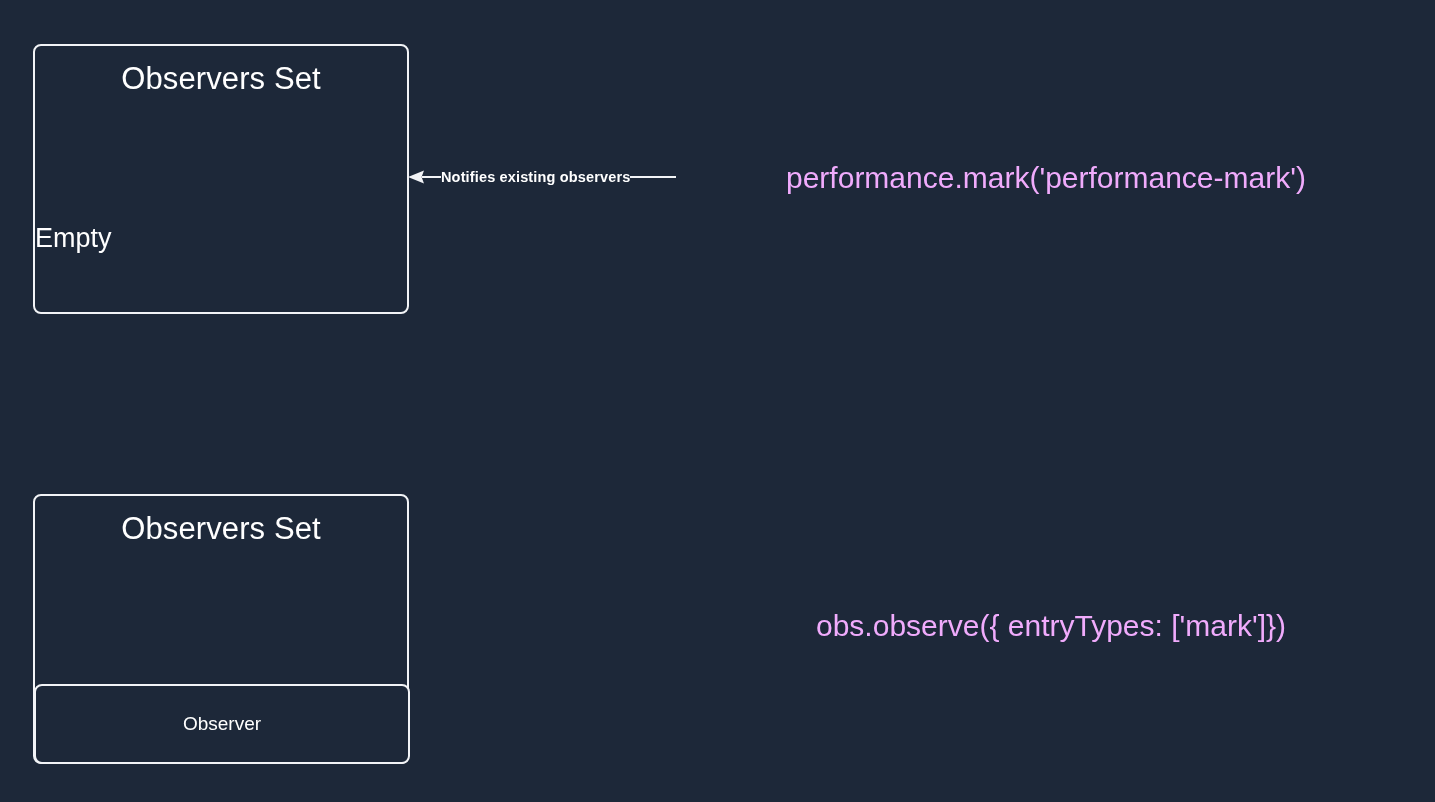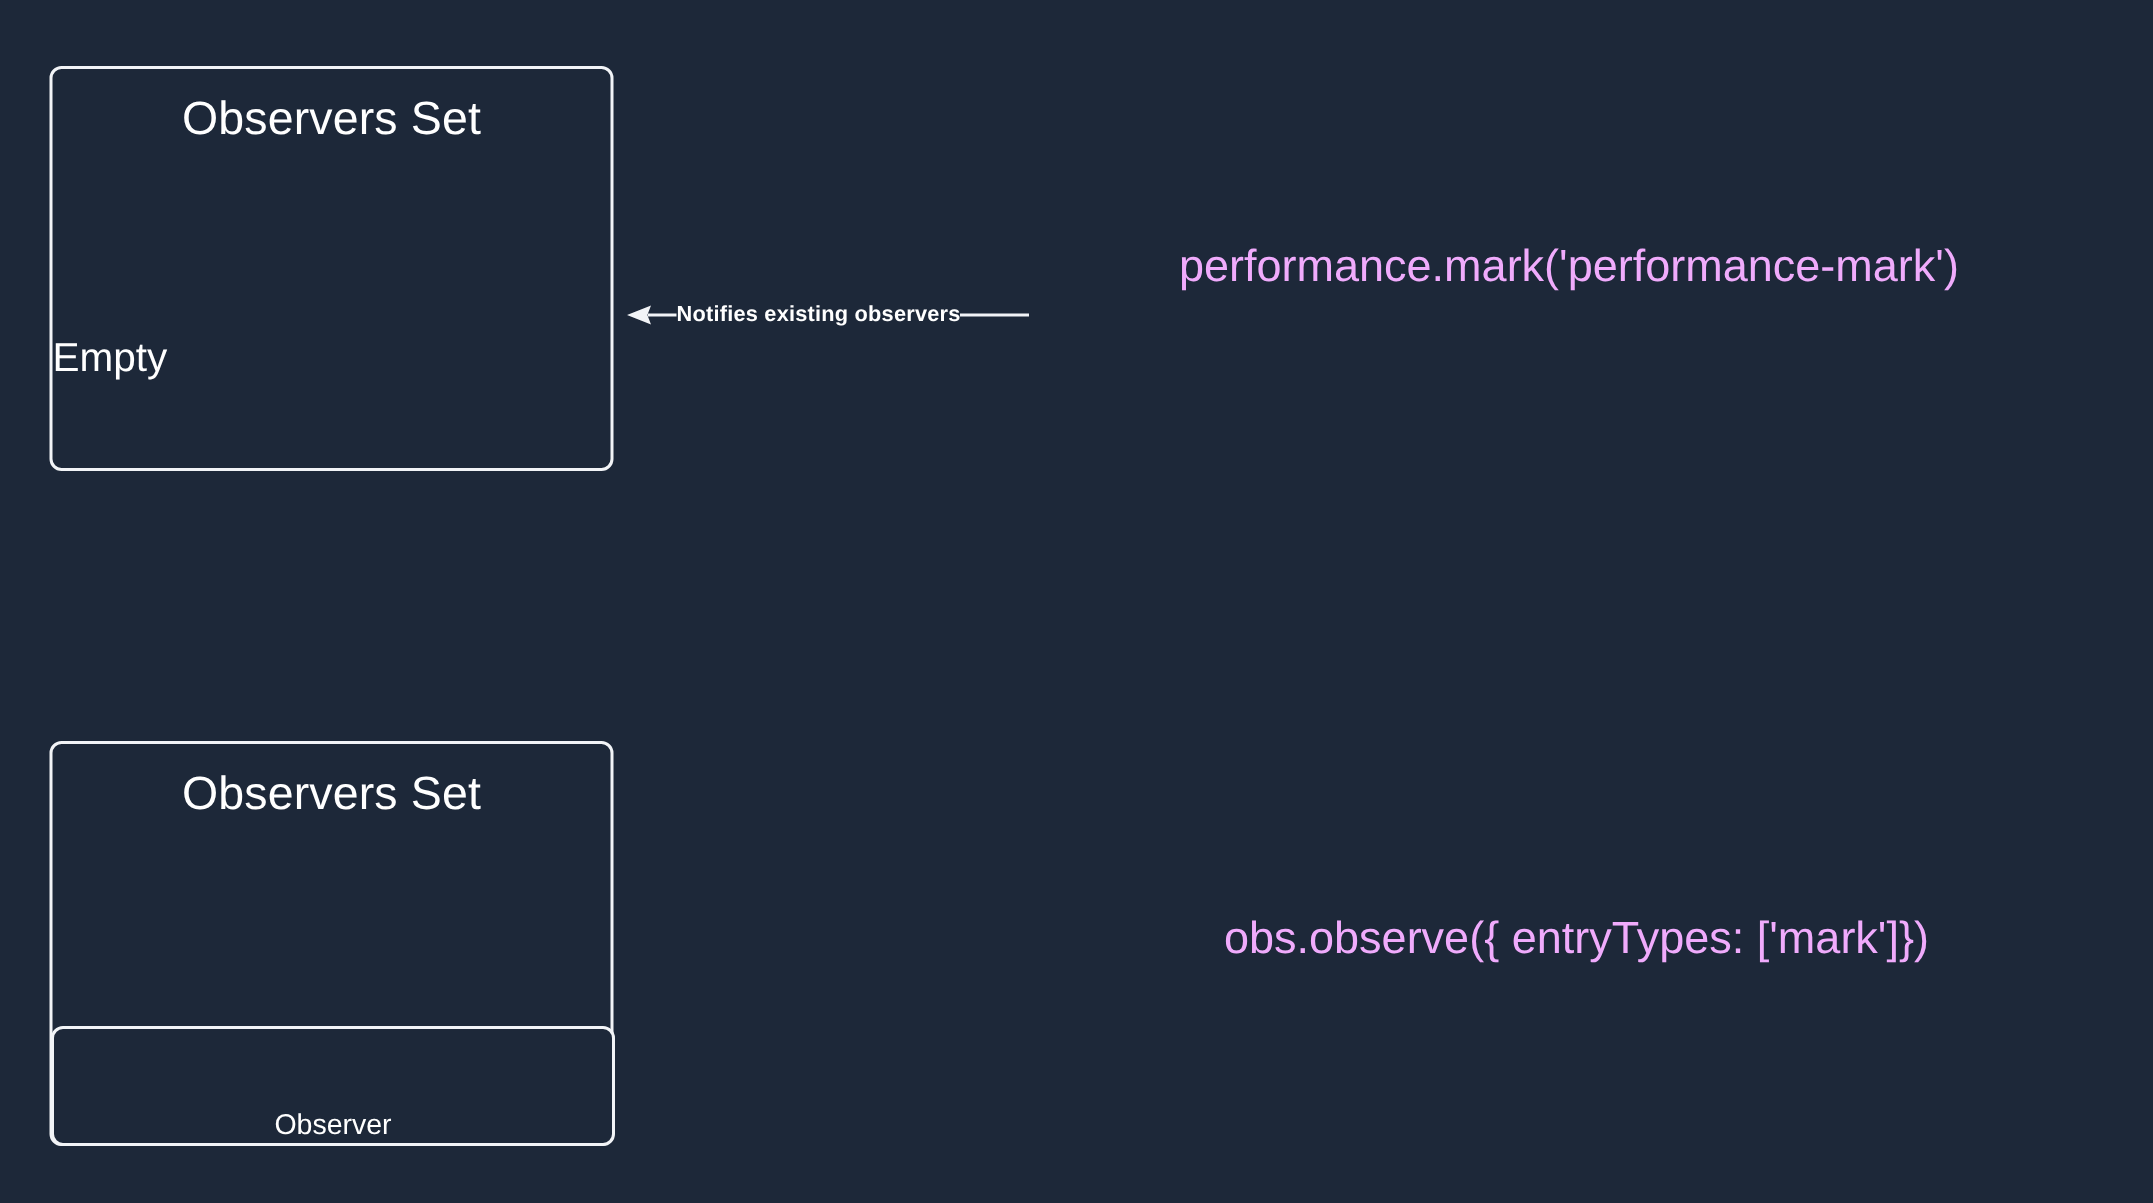--- a/index.html
+++ b/index.html
@@ -76,21 +76,21 @@
   .observer-item {
     position: absolute;
     left: -1px;
     bottom: -2px;
     width: 376px;
     height: 80px;
     border: 2px solid #f2f4f7;
     border-radius: 8px;
     background: #1d2839;
     display: flex;
-    align-items: flex-end;
+    align-items: center;
     justify-content: center;
   }
 
   .observer-item-label {
     font-size: 19px;
     font-weight: 400;
     color: #ffffff;
     line-height: 1.1;
   }
 
@@ -125,21 +125,21 @@
     letter-spacing: 0.15px;
     line-height: 1;
   }
 
   .edge-line-long {
     flex: 0 0 auto;
     height: 2px;
     background: #f2f4f7;
   }
 
-  #edge-notifies { left: 418px; top: 164px; margin-top: 33px; }
+  #edge-notifies { left: 408px; top: 164px; }
   #edge-notifies .edge-line-short { width: 11px; }
   #edge-notifies .edge-line-long  { width: 46px; }
 
   #edge-creates { left: 410px; top: 613px; }
   #edge-creates .edge-line-short { width: 11px; }
   #edge-creates .edge-line-long  { width: 130px; }
 
   
   .code-text {
     position: absolute;

